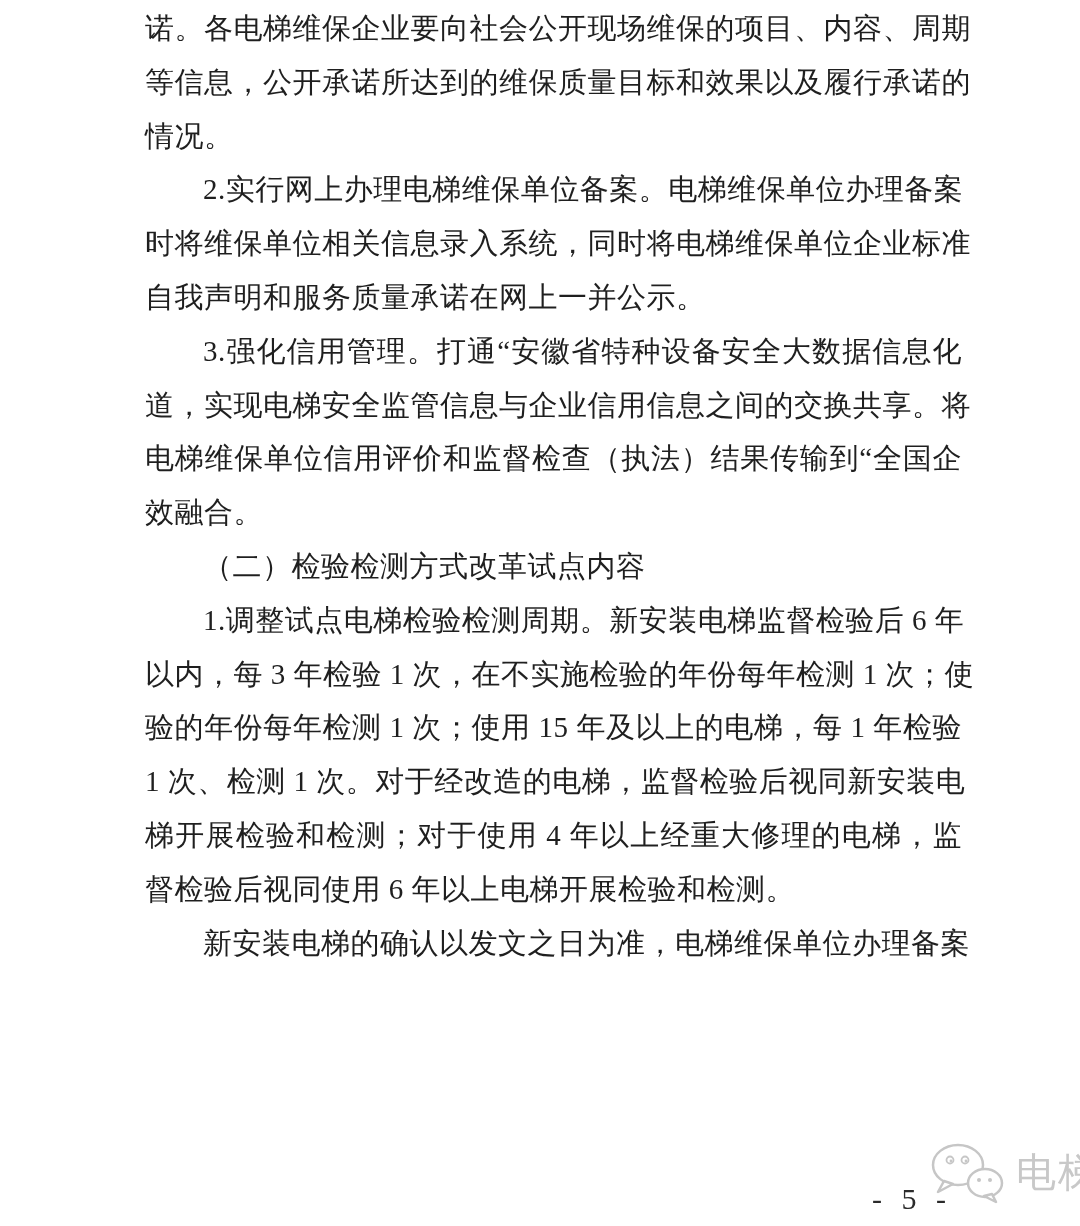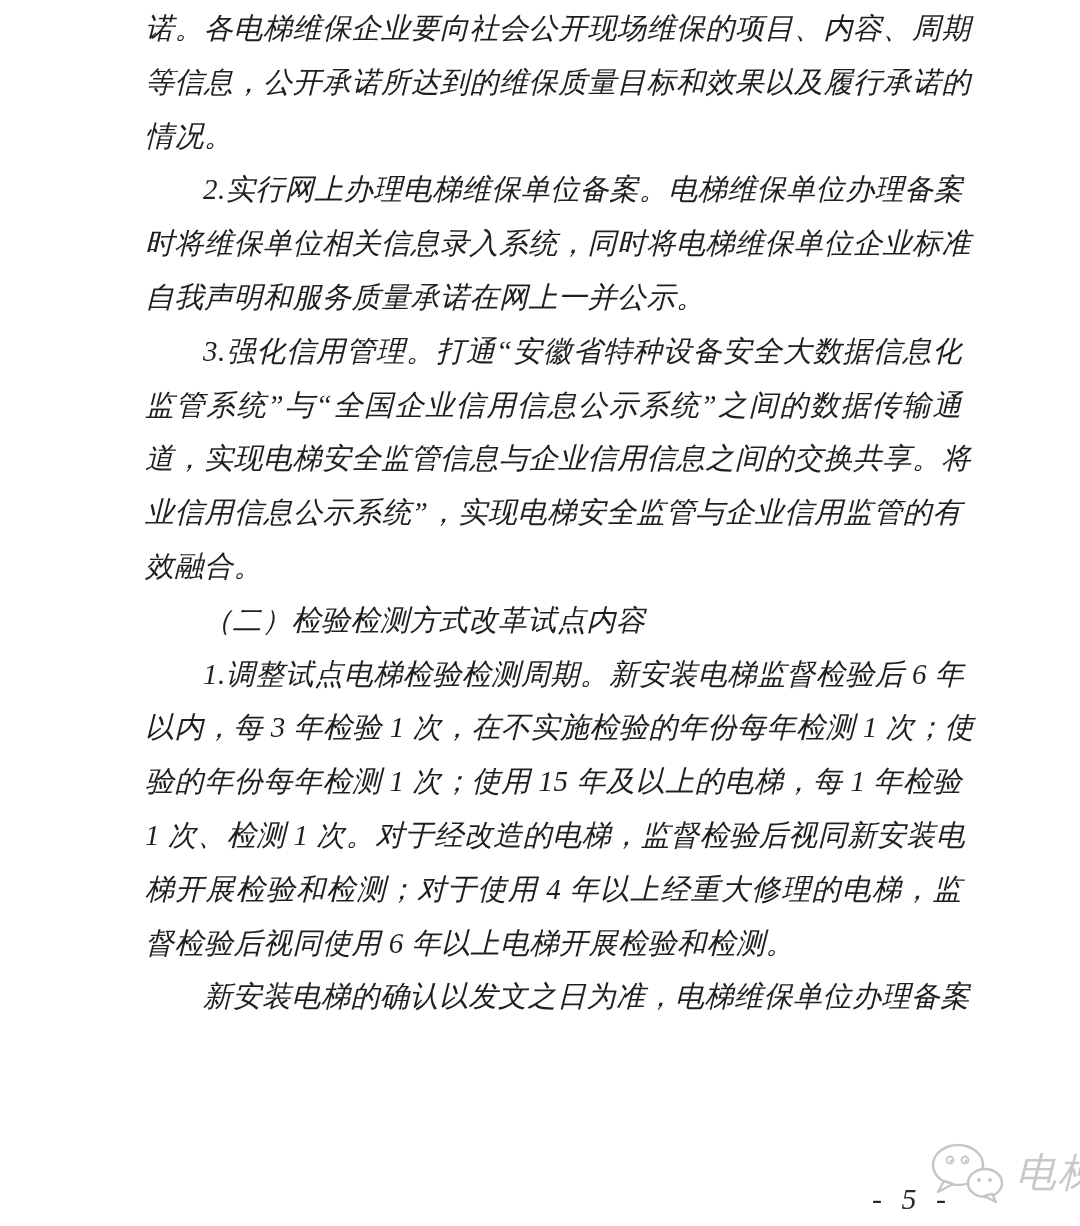--- a/index.html
+++ b/index.html
@@ -8,21 +8,20 @@
     height: 1226px;
     background: #ffffff;
     font-family: "Liberation Serif", "DejaVu Serif", serif;
   }
   .page {
     position: relative;
     width: 1080px;
     height: 1226px;
     background: #ffffff;
     overflow: hidden;
-    font-style: italic;
   }
   .doc-body {
     position: absolute;
     left: 145px;
     top: 2px;
     width: 817px;
     color: #1f1f1f;
   }
   .para { margin: 0; padding: 0; }
   .line {
@@ -85,23 +84,22 @@
         <div class="line">等信息，公开承诺所达到的维保质量目标和效果以及履行承诺的</div>
         <div class="line lastline">情况。</div>
       </div>
       <div class="para">
         <div class="line indent">2.实行网上办理电梯维保单位备案。电梯维保单位办理备案</div>
         <div class="line">时将维保单位相关信息录入系统，同时将电梯维保单位企业标准</div>
         <div class="line lastline">自我声明和服务质量承诺在网上一并公示。</div>
       </div>
       <div class="para">
         <div class="line indent">3.强化信用管理。打通“安徽省特种设备安全大数据信息化</div>
-        <div class="line">监管系统”与“全国企业信用信息公示系统”之间的数据传输通</div>
         <div class="line">道，实现电梯安全监管信息与企业信用信息之间的交换共享。将</div>
-        <div class="line">业信用信息公示系统”，实现电梯安全监管与企业信用监管的有</div>
+        <div class="line">电梯维保单位信用评价和监督检查（执法）结果传输到“全国企</div>
         <div class="line lastline">效融合。</div>
       </div>
       <div class="para heading">
         <div class="line indent lastline">（二）检验检测方式改革试点内容</div>
       </div>
       <div class="para">
         <div class="line indent">1.调整试点电梯检验检测周期。新安装电梯监督检验后 6 年</div>
         <div class="line">以内，每 3 年检验 1 次，在不实施检验的年份每年检测 1 次；使</div>
         <div class="line">验的年份每年检测 1 次；使用 15 年及以上的电梯，每 1 年检验</div>
         <div class="line">1 次、检测 1 次。对于经改造的电梯，监督检验后视同新安装电</div>

